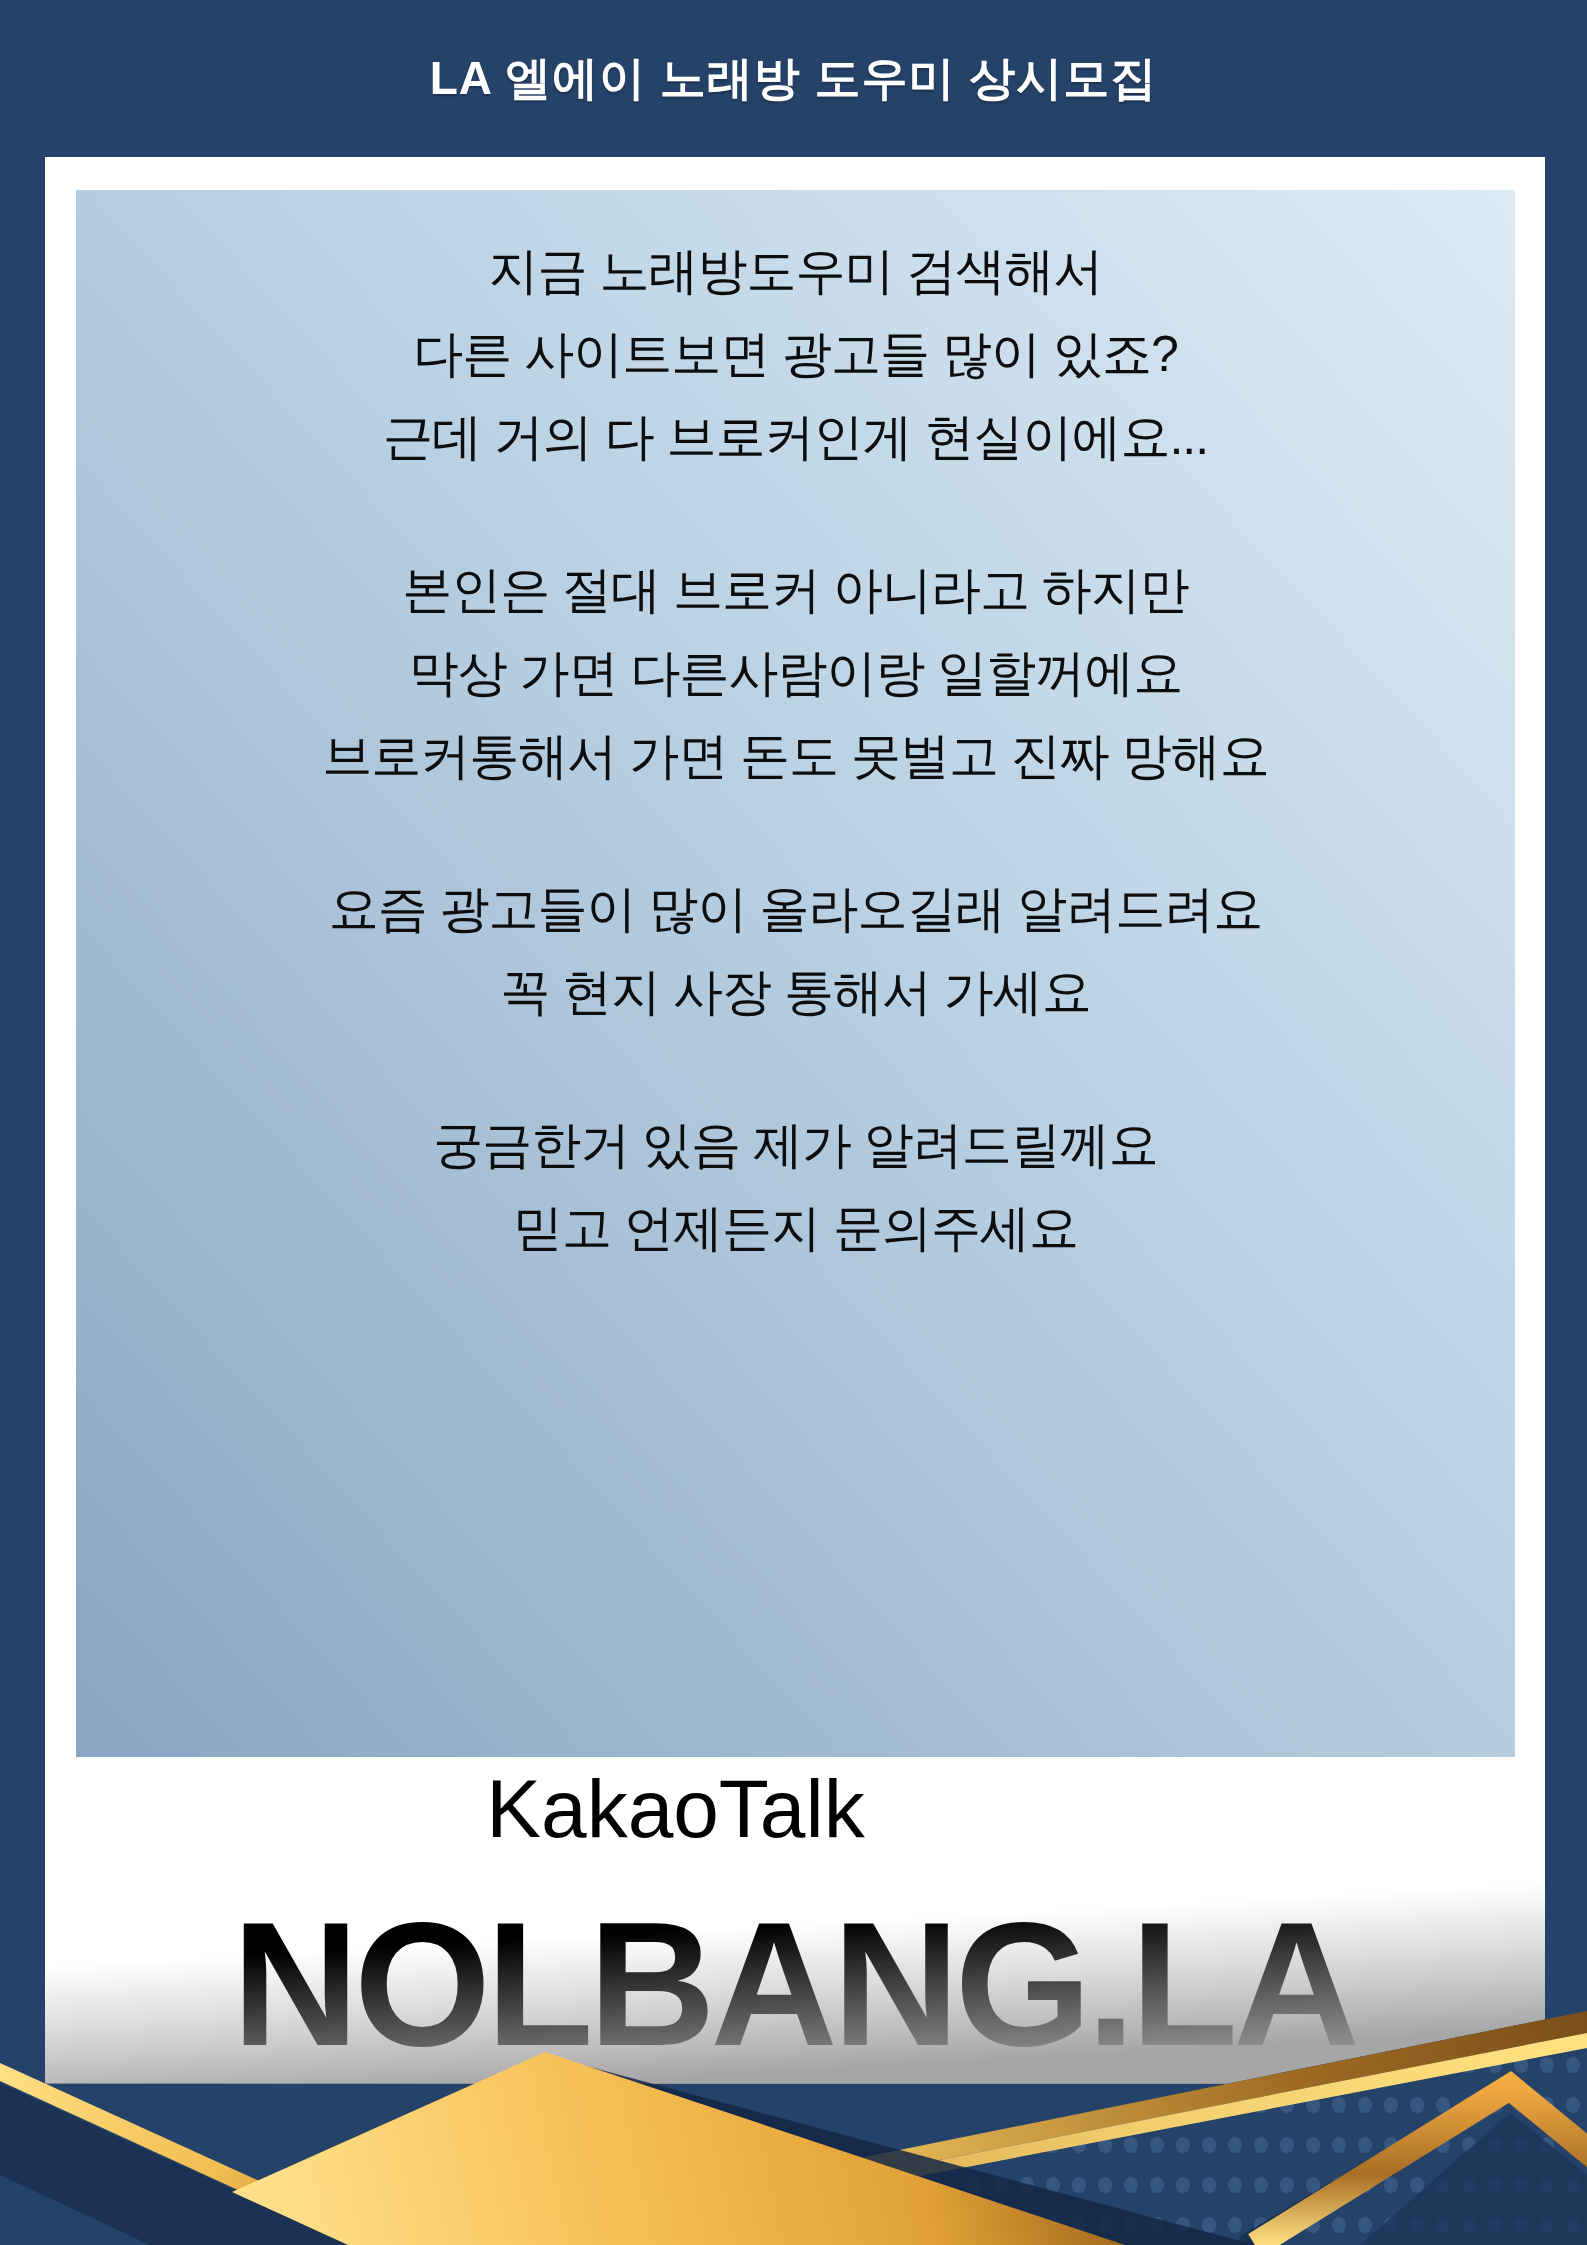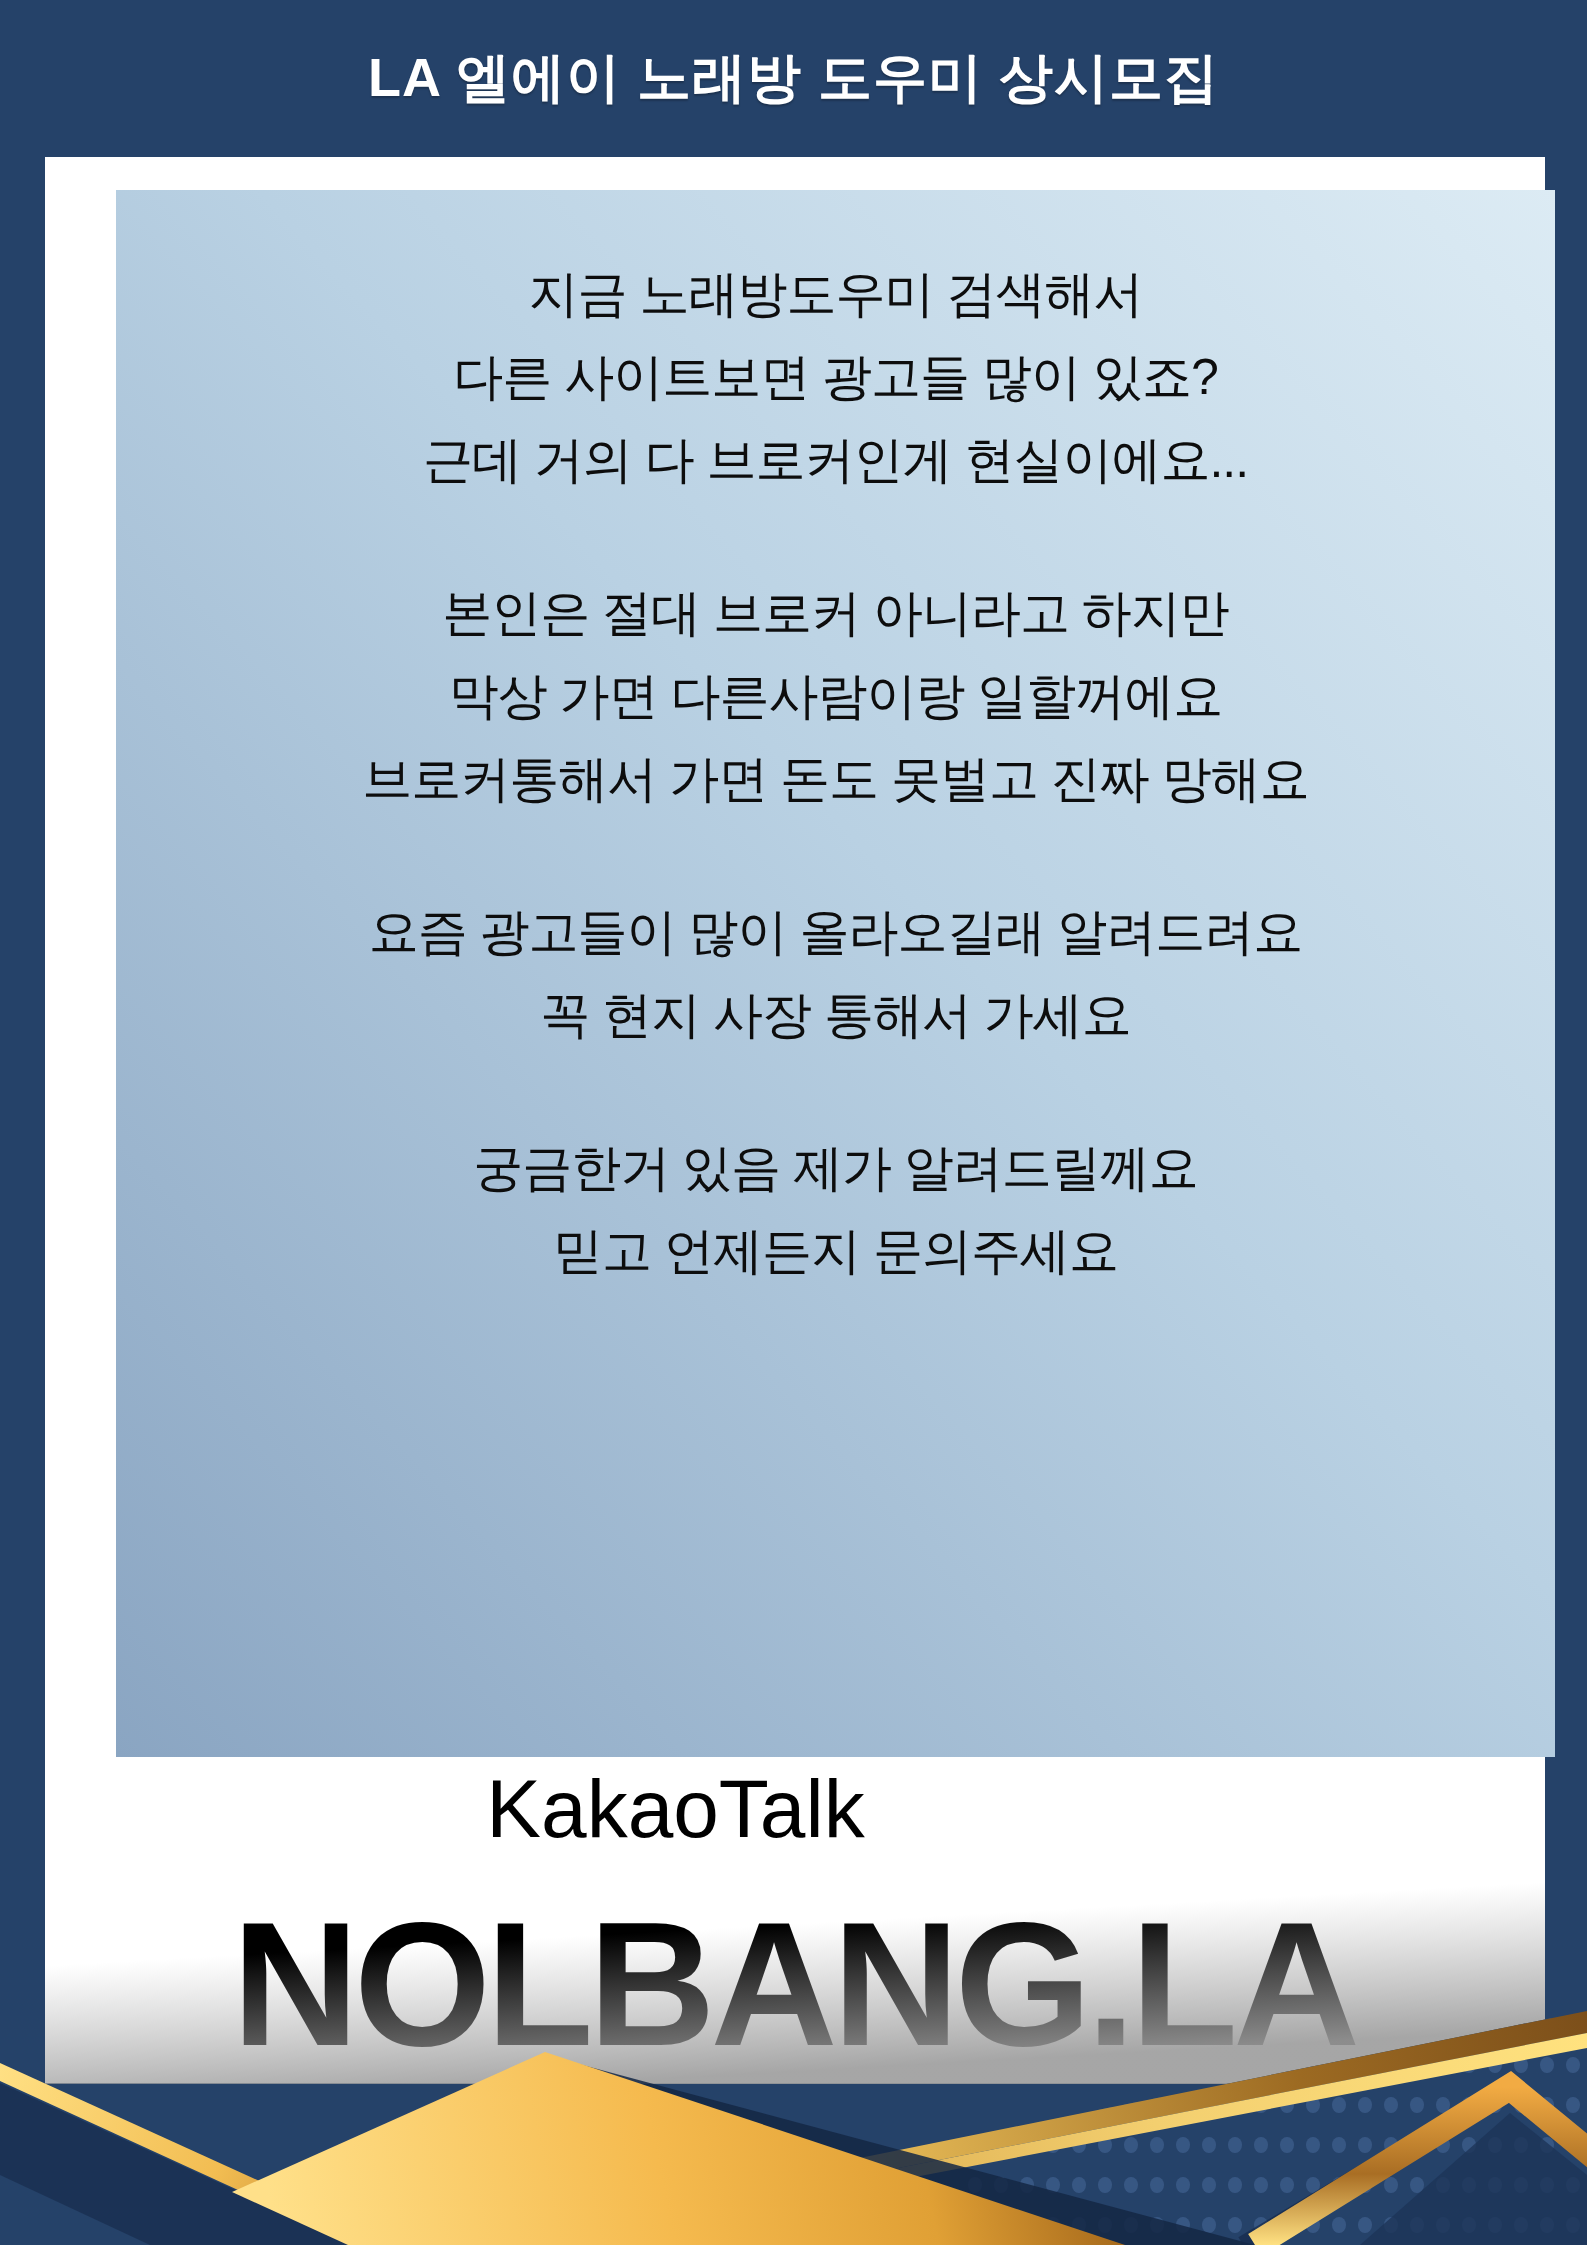--- a/index.html
+++ b/index.html
@@ -6,34 +6,34 @@
   #poster{
     position:relative;width:1587px;height:2245px;overflow:hidden;
     background:#254269;font-family:"Liberation Sans",sans-serif;
   }
   
   .header-band{
     position:absolute;left:0;top:0;width:1587px;height:157px;
     display:flex;align-items:center;justify-content:center;
   }
   .header-title{
-    color:#ffffff;font-size:54px;font-weight:800;letter-spacing:1px;
+    color:#ffffff;font-size:46px;font-weight:800;letter-spacing:1px;
     text-shadow:0 2px 2px rgba(0,0,0,.25);white-space:nowrap;
   }
   
   .card{
     position:absolute;left:45px;top:157px;width:1500px;height:1926px;
     background:#ffffff;z-index:1;
   }
   
   .panel{
     position:absolute;left:31px;top:33px;width:1439px;height:1567px;
     background:linear-gradient(to bottom left,#dcebf4 0%,#b9d1e3 45%,#8aa5c2 100%);
-    box-sizing:border-box;padding-top:63px;
-    text-align:center;color:#0d0d0d;margin-left:40px;
+    box-sizing:border-box;padding-top:40px;
+    text-align:center;color:#0d0d0d;
   }
   .panel .para{
     margin:0 0 70px 0;font-size:50px;line-height:83px;font-weight:400;
     letter-spacing:-1px;
   }
   .panel .para:last-child{margin-bottom:0;text-align:center;}
   
   .kakao-label{
     position:absolute;left:0;top:1768px;width:1351px;text-align:center;
     font-size:82px;line-height:82px;font-weight:500;color:#000;z-index:2;

